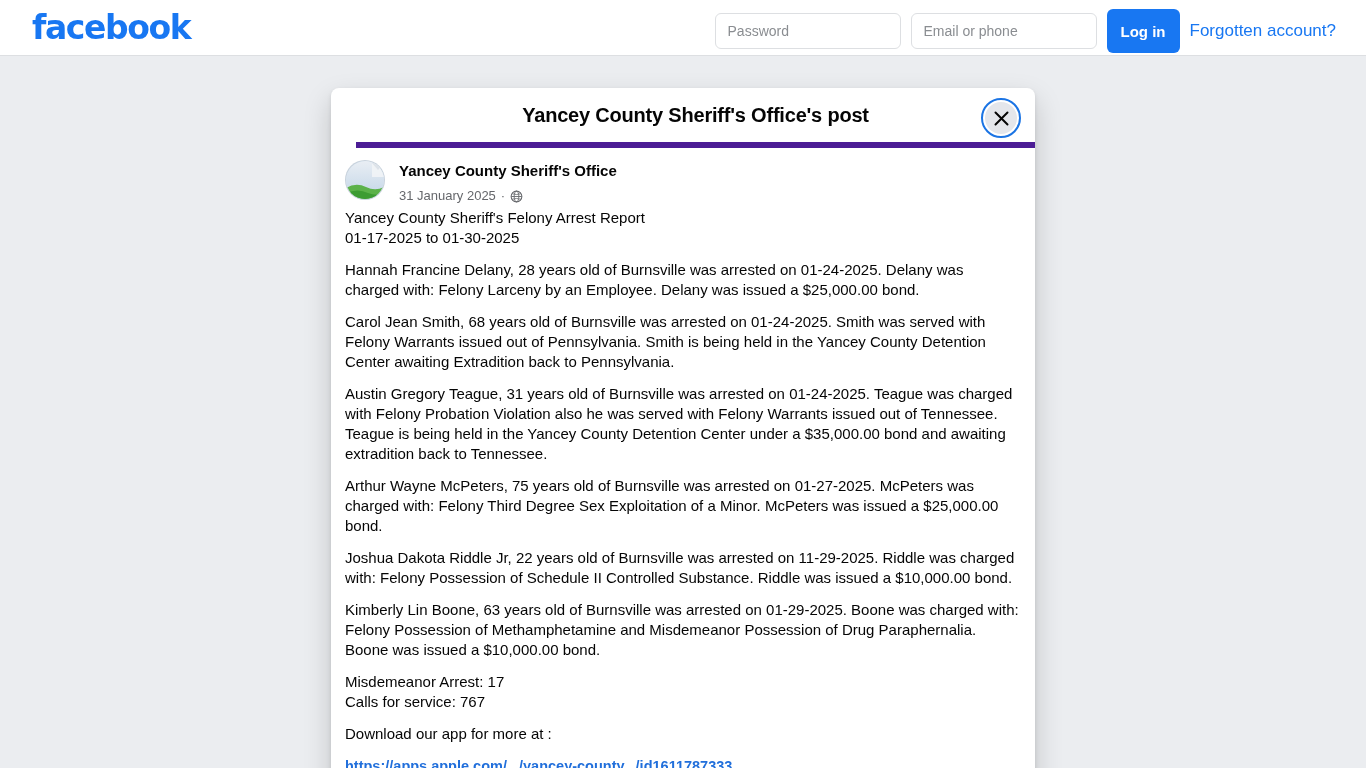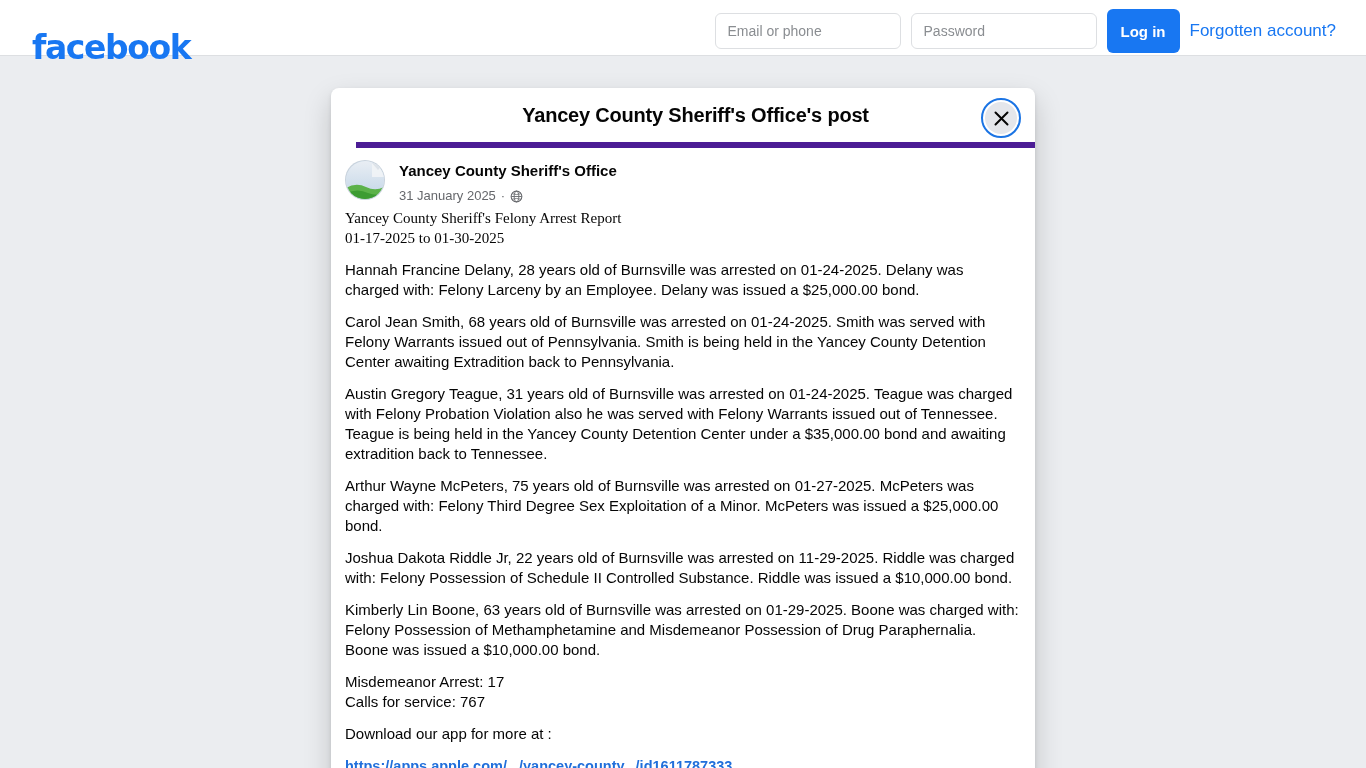--- a/index.html
+++ b/index.html
@@ -29,21 +29,20 @@
     position: absolute;
     left: 32px;
     top: 10px;
     font-size: 33px;
     line-height: 36px;
     font-weight: bold;
     color: #1877f2;
     letter-spacing: -1.4px;
     font-family: "DejaVu Sans", sans-serif;
     user-select: none;
-    margin-top: 20px;
   }
   .login-form {
     position: absolute;
     right: 30px;
     top: 9px;
     display: flex;
     align-items: center;
     gap: 10px;
   }
   .login-input {
@@ -183,41 +182,41 @@
 
   .post-text {
     padding: 4px 14px 0 14px;
     font-size: 15px;
     line-height: 20px;
     color: #050505;
   }
   .post-text p {
     margin: 0 0 12px 0;
   }
-  .post-text p.tight { margin-bottom: 0; font-family: Liberation Serif, serif; }
+  .post-text p.tight { margin-bottom: 0; }
   .post-link {
     display: block;
     color: #216fdb;
     font-size: 14.5px;
     font-weight: bold;
     line-height: 20px;
     margin-bottom: 12px;
     text-decoration: none;
     cursor: pointer;
   }
 </style>
 </head>
 <body>
 
 <div class="fb-header">
   <div class="fb-logo">facebook</div>
 
   <div class="login-form">
+    <input class="login-input" type="password" placeholder="Password" style="">
     <input class="login-input" type="text" placeholder="Email or phone" style="">
-    <input class="login-input" type="password" placeholder="Password" style="">
     <button class="login-btn">Log in</button>
     <a class="forgot-link" href="#">Forgotten account?</a>
   </div>
 </div>
 
 <div class="modal">
 
   <div class="modal-header">
     <div class="modal-title">Yancey County Sheriff's Office's post</div>
     <button class="close-wrap">

